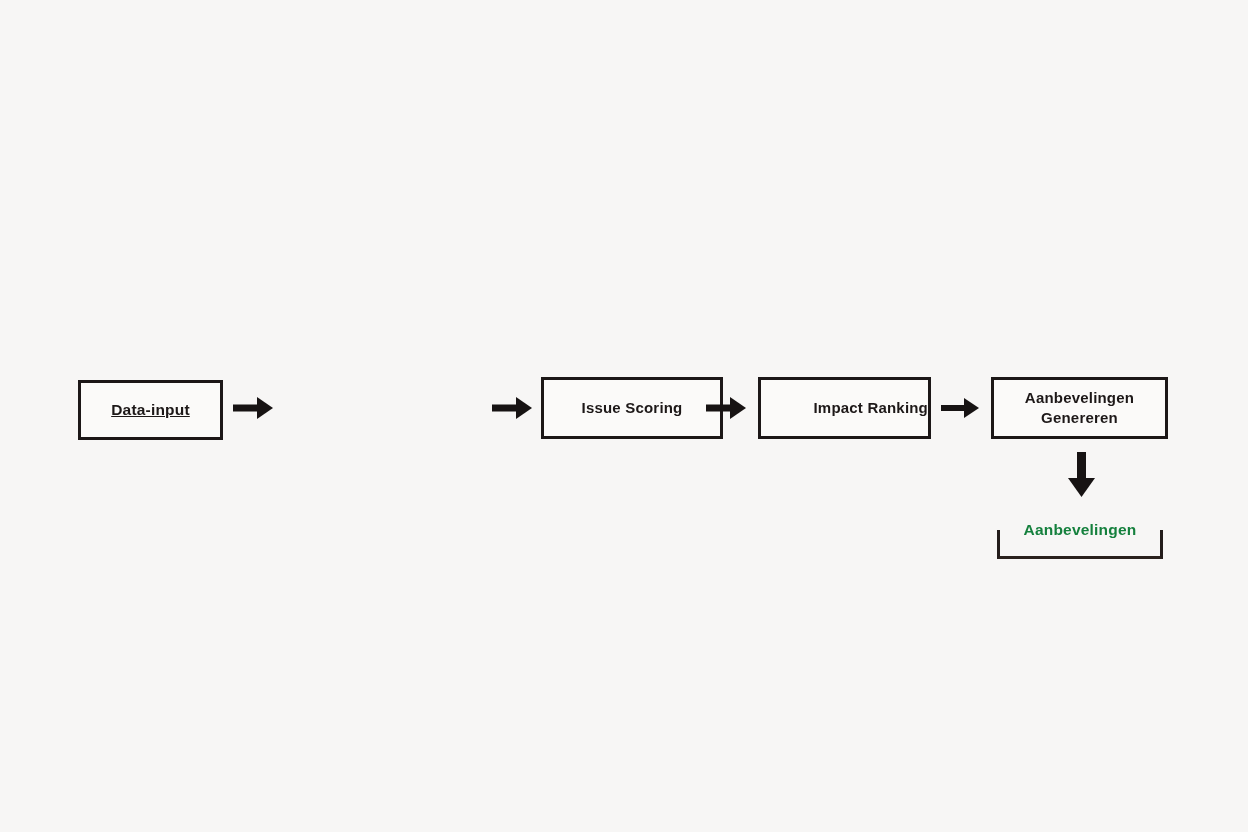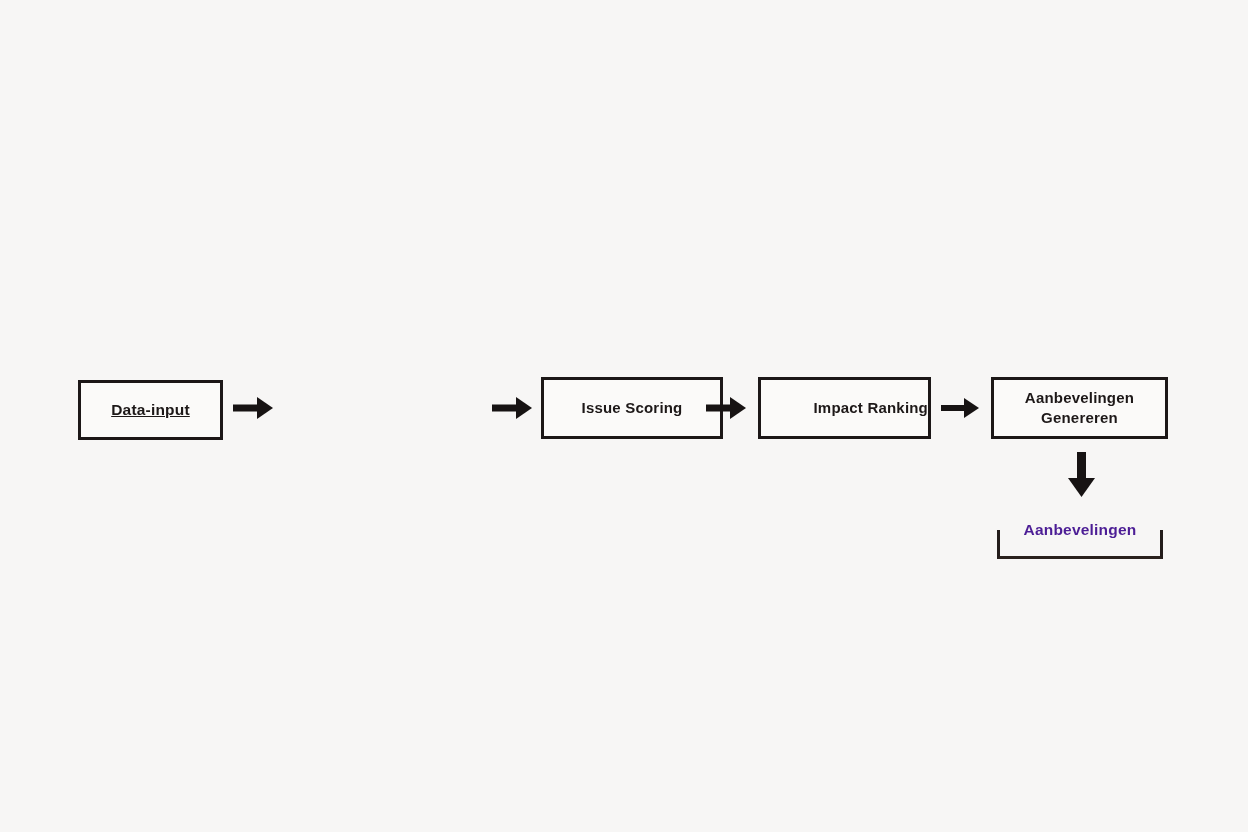--- a/index.html
+++ b/index.html
@@ -42,21 +42,21 @@
     box-sizing: border-box;
     border-left: 3px solid #231c1a;
     border-right: 3px solid #231c1a;
     border-bottom: 3px solid #2a211d;
   }
   .u-label {
     position: absolute;
     left: 997px; top: 521px;
     width: 166px;
     text-align: center;
-    color: #4c1d95;
+    color: #15803d;
     font-size: 15.5px;
     font-weight: 700;
     letter-spacing: 0.2px;
   }
 </style>
 </head>
 <body>
 
 <div class="canvas">
 

